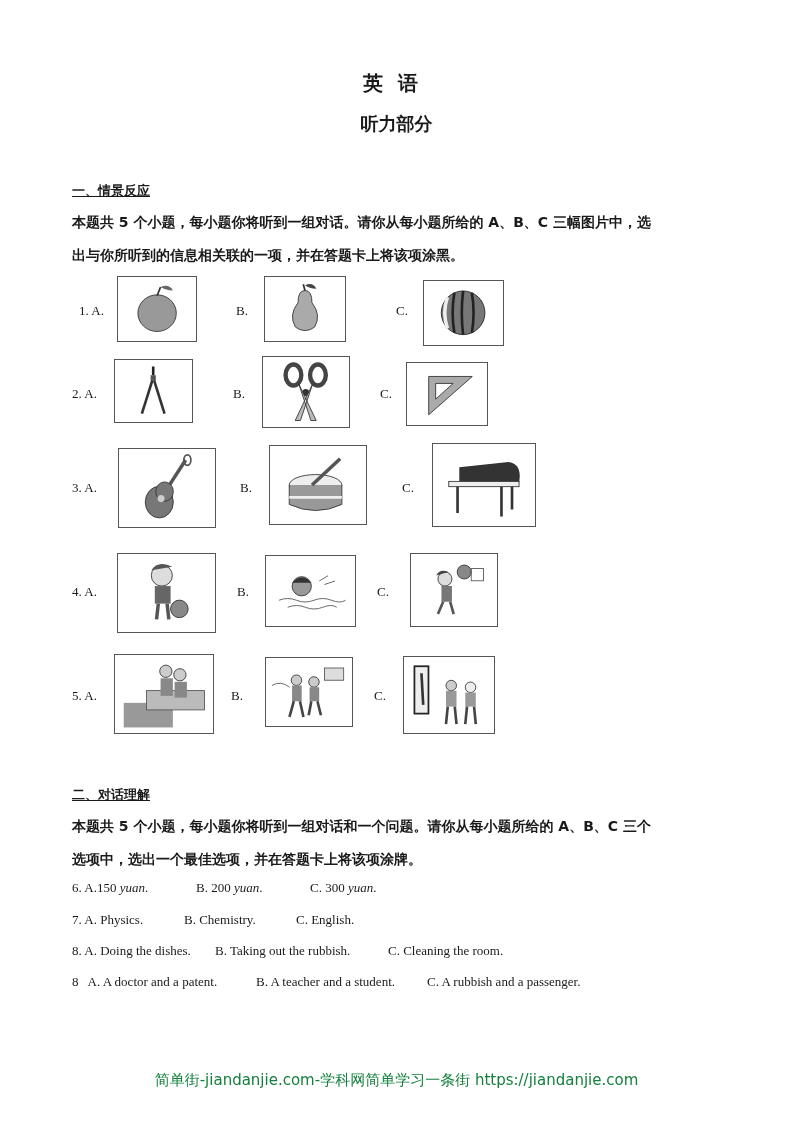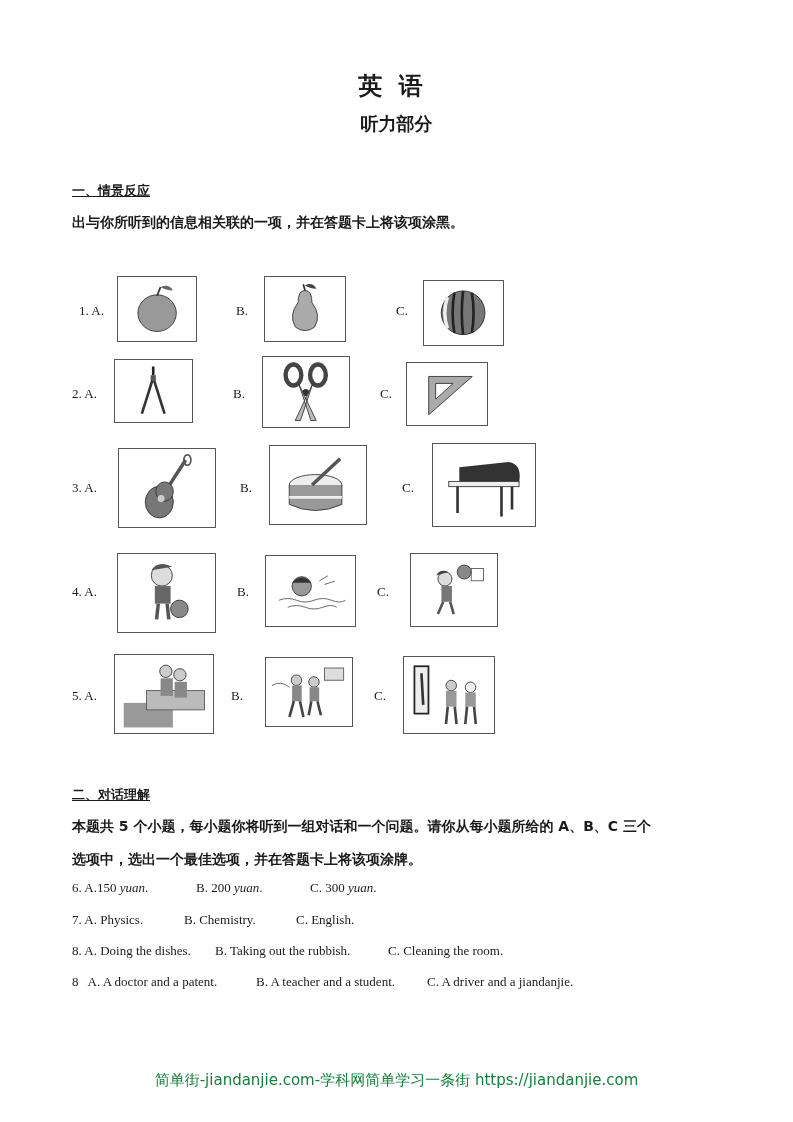--- a/index.html
+++ b/index.html
@@ -1,19 +1,19 @@
 <!DOCTYPE html>
 <html><head>
 <meta charset="utf-8">
 <style>
   html, body { margin:0; padding:0; background:#fff; }
   body { width:793px; height:1122px; position:relative; overflow:hidden;
          font-family:"Liberation Serif", "DejaVu Serif", serif; color:#1a1a1a; }
   .abs { position:absolute; }
-  .title1 { left:0; width:785px; top:70px; text-align:center; font-size:24px; font-weight:bold;
+  .title1 { left:0; width:785px; top:70px; text-align:center; font-size:20px; font-weight:bold;
             font-family:"DejaVu Sans", sans-serif; letter-spacing:4px; }
   .title2 { left:0; width:793px; top:112px; text-align:center; font-size:18px; font-weight:bold;
             font-family:"DejaVu Sans", sans-serif; }
   .sec { left:72px; font-size:13px; font-weight:bold; font-family:"DejaVu Sans", sans-serif;text-decoration:underline; }
   .instr { left:72px; width:650px; font-size:14px; font-weight:bold; font-family:"DejaVu Sans", sans-serif; line-height:33px; }
   .lbl { font-size:13px; }
   .pic { border:1px solid #555; background:#fff; box-sizing:border-box; display:flex; align-items:center; justify-content:center; }
   .pic svg { width:90%; height:90%; }
   .opt { left:72px; font-size:13px; white-space:nowrap; }
   .opt span { display:inline-block; }
@@ -22,20 +22,21 @@
             font-family:"DejaVu Sans", sans-serif; }
 </style>
 </head>
 <body>
 
 <div class="abs title1">英 语</div>
 <div class="abs title2">听力部分</div>
 
 <div class="abs sec" style="top:182px;">一、情景反应</div>
 <div class="abs instr" style="top:206px;">
+  <div>本题共 5 个小题，每小题你将听到一组对话。请你从每小题所给的 A、B、C 三幅图片中，选</div>
   <div>出与你所听到的信息相关联的一项，并在答题卡上将该项涂黑。</div>
 </div>
 
 <div class="abs lbl" style="left:72px;top:303px;margin-left:7px;">1. A.</div>
 <div class="abs pic" style="left:117px;top:276px;width:80px;height:66px;">
   <svg viewBox="0 0 80 66">
       <ellipse cx="40" cy="38" rx="22" ry="21" fill="#999" stroke="#333"></ellipse>
       <line x1="40" y1="18" x2="44" y2="8" stroke="#333" stroke-width="2"></line>
       <path d="M44 8 Q54 4 58 12 Q50 12 44 8" fill="#666"></path>
     </svg>
@@ -192,16 +193,16 @@
 <div class="abs opt" style="top:880px;">
   <span style="width:124px;"><span>6. A.150</span> <i>yuan</i><span>.</span></span><span style="width:114px;"><span>B. 200</span> <i>yuan</i><span>.</span></span><span><span>C. 300</span> <i>yuan</i><span>.</span></span>
 </div>
 <div class="abs opt" style="top:912px;">
   <span style="width:112px;">7. A. Physics.</span><span style="width:112px;">B. Chemistry.</span><span>C. English.</span>
 </div>
 <div class="abs opt" style="top:943px;">
   <span style="width:143px;">8. A. Doing the dishes.</span><span style="width:173px;">B. Taking out the rubbish.</span><span>C. Cleaning the room.</span>
 </div>
 <div class="abs opt" style="top:974px;">
-  <span style="width:184px;white-space:pre;">8   A. A doctor and a patent.</span><span style="width:171px;">B. A teacher and a student.</span><span>C. A driver and a jiandanjie.</span>
+  <span style="width:184px;white-space:pre;">8   A. A doctor and a patent.</span><span style="width:171px;">B. A teacher and a student.</span><span>C. A rubbish and a passenger.</span>
 </div>
 
 <div class="abs footer">简单街-jiandanjie.com-学科网简单学习一条街 https://jiandanjie.com</div>
 
 </body></html>

